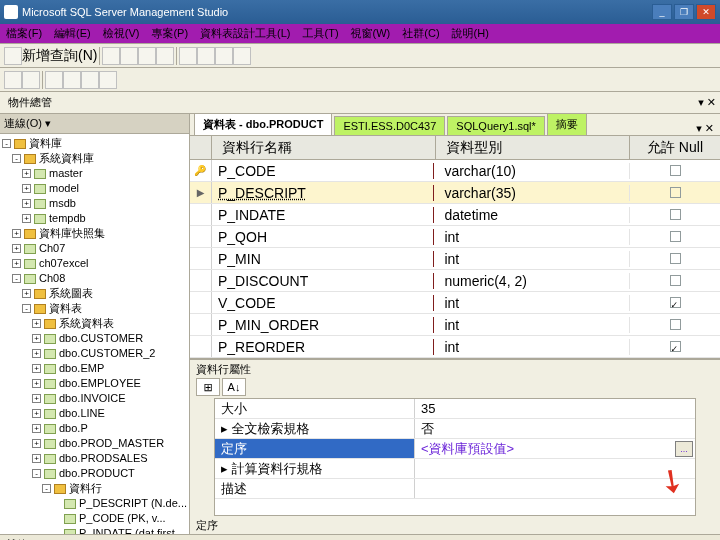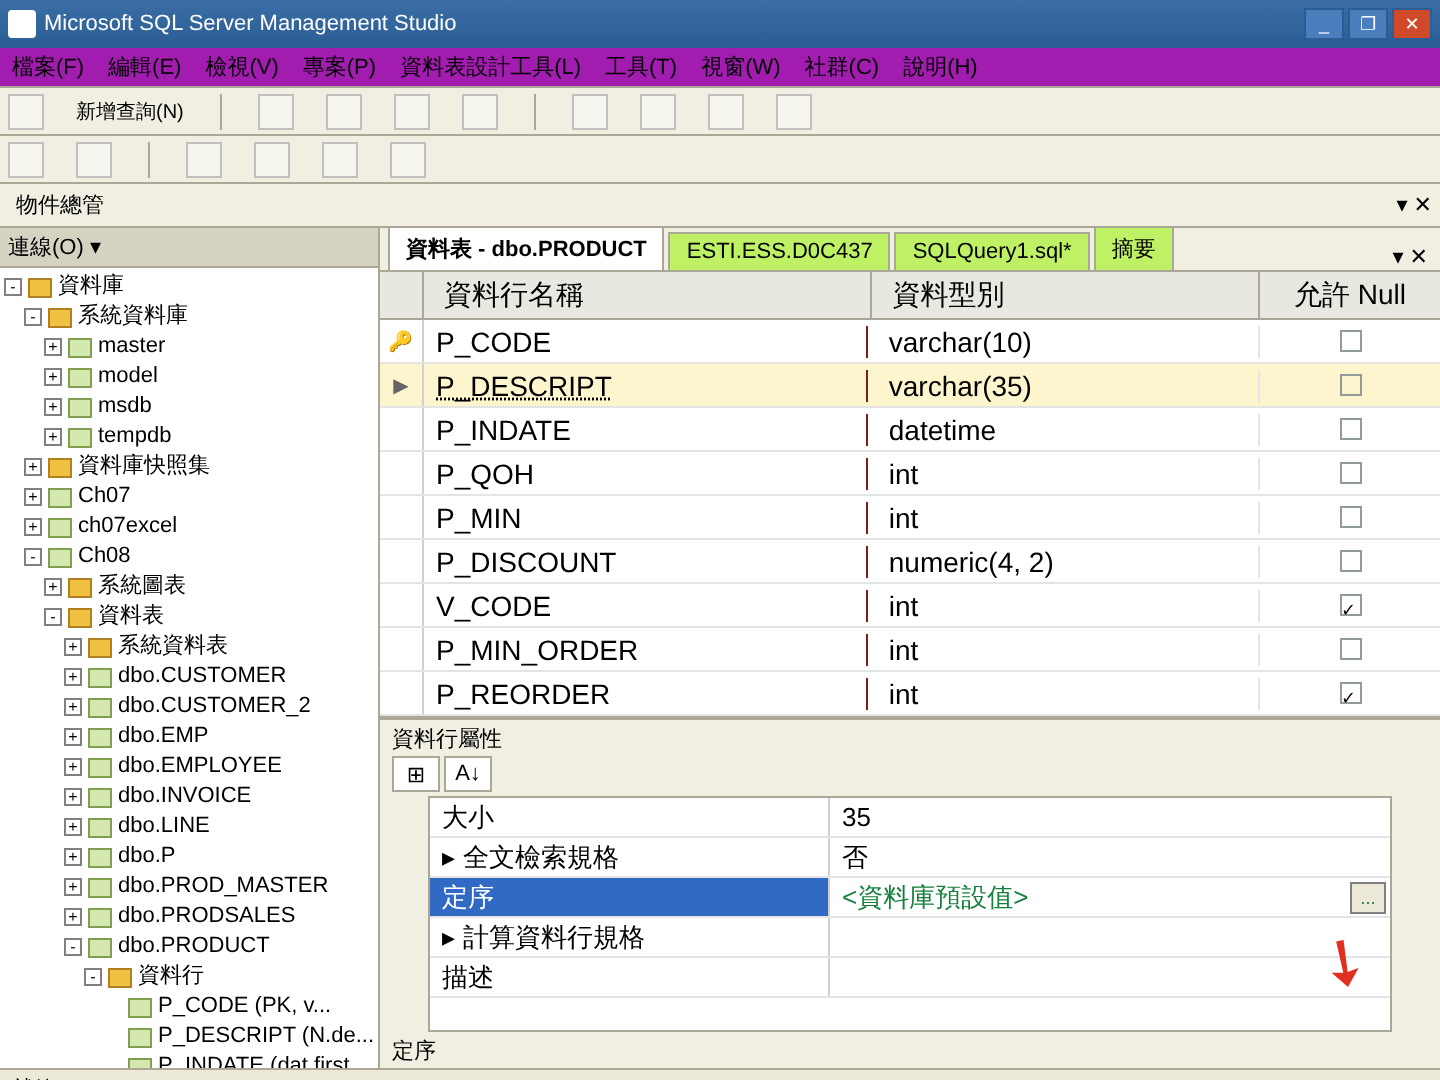--- a/index.html
+++ b/index.html
@@ -4,21 +4,21 @@
 <style>
 * { box-sizing: border-box; margin: 0; padding: 0; font-family: "Microsoft JhengHei", "PMingLiU", Tahoma, sans-serif; }
 html, body { width: 720px; height: 540px; overflow: hidden; background: #fff; }
 .titlebar { height: 24px; background: linear-gradient(#3a6ea5,#2a5d94); color:#fff; display:flex; align-items:center; padding:0 4px; font-size:11px; }
 .titlebar .icon { width:14px; height:14px; background:#fff; margin-right:4px; border-radius:2px;}
 .titlebar .spacer{flex:1}
 .winbtn{width:20px;height:16px;background:#4a7ebc;border:1px solid #2a5d94;margin-left:2px;color:#fff;display:flex;align-items:center;justify-content:center;font-size:9px;}
 .winbtn.close{background:#d04a2a}
 .menubar{height:20px;background:#a21caf;display:flex;font-size:11px;border-bottom:1px solid #aca899;}
 .menubar div{padding:2px 6px;}
-.toolbar{height:24px;background:#f1efe2;border-bottom:1px solid #aca899;display:flex;align-items:center;padding:0 4px;gap:16px;font-size:10px}
+.toolbar{height:24px;background:#f1efe2;border-bottom:1px solid #aca899;display:flex;align-items:center;padding:0 4px;gap:0;font-size:14px}
 .tbtn{width:18px;height:18px;border:1px solid #c0c0c0;background:#f6f5ee;}
 .tsep{width:1px;height:18px;background:#aca899;margin:0 2px}
 .secondary{height:22px;background:#f1efe2;border-bottom:1px solid #aca899;display:flex;align-items:center;padding:0 4px;font-size:11px}
 .secondary .label{padding:0 4px}
 .workspace{display:flex;height:420px;}
 .explorer{width:190px;border-right:1px solid #aca899;background:#fff;font-size:11px;overflow:hidden}
 .explorer-hdr{background:#d6d2c2;padding:2px 4px;border-bottom:1px solid #aca899;display:flex;align-items:center;justify-content:space-between}
 .tree{padding:2px 0;line-height:15px;}
 .tree .node{white-space:nowrap;display:flex;align-items:center;}
 .tree .tw{display:inline-block;width:9px;height:9px;border:1px solid #808080;font-size:8px;line-height:8px;text-align:center;margin-right:3px;background:#fff}
@@ -45,21 +45,21 @@
 .chk.on::after{content:"✓";font-size:9px;position:relative;top:-3px}
 .proppane{flex:1;border-top:2px solid #aca899;display:flex;flex-direction:column;background:#f1efe2}
 .prop-hdr{height:18px;font-size:11px;padding:2px 6px;background:#f1efe2}
 .prop-tabs{height:20px;display:flex;font-size:11px;padding-left:6px}
 .prop-tab{width:24px;height:18px;border:1px solid #aca899;background:#fff;display:flex;align-items:center;justify-content:center;margin-right:2px}
 .prop-grid{flex:1;background:#fff;margin:0 24px;border:1px solid #aca899;font-size:13px;overflow:hidden;position:relative}
 .prow{display:flex;height:20px;border-bottom:1px solid #e4e4e4}
 .prow .pn{width:200px;padding-left:6px;border-right:1px solid #d0d0d0;display:flex;align-items:center}
 .prow .pv{flex:1;padding-left:6px;display:flex;align-items:center}
 .prow.selp{background:#316ac5;color:#fff}
-.prow.selp .pv{background:#fff;color:#15803d}
+.prow.selp .pv{background:#fff;color:#6d28d9}
 .prow .dots{width:18px;height:16px;border:1px solid #808080;background:#ece9d8;margin-left:auto;margin-right:2px;display:flex;align-items:center;justify-content:center;font-size:9px}
 .arrow{position:absolute;right:34px;bottom:40px;color:#e03020;font-size:32px;transform:rotate(35deg);pointer-events:none}
 .statusbar{height:20px;background:#ece9d8;border-top:1px solid #aca899;font-size:11px;padding:2px 6px}
 </style>
 </head>
 <body>
 
 <div class="titlebar">
   <span class="icon"></span>
   <span>Microsoft SQL Server Management Studio</span>
@@ -234,26 +234,26 @@
           <span>dbo.PRODUCT</span>
         </div>
         <div class="node" style="padding-left: 42px;">
           <span class="tw">-</span>
           <span class="fi"></span>
           <span>資料行</span>
         </div>
         <div class="node" style="padding-left: 52px;">
           <span style="width:12px;display:inline-block"></span>
           <span class="di"></span>
-          <span>P_CODE (PK, v...</span>
+          <span>P_DESCRIPT (N.de...</span>
         </div>
         <div class="node" style="padding-left: 52px;">
           <span style="width:12px;display:inline-block"></span>
           <span class="di"></span>
-          <span>P_DESCRIPT (N.de...</span>
+          <span>P_CODE (PK, v...</span>
         </div>
         <div class="node" style="padding-left: 52px;">
           <span style="width:12px;display:inline-block"></span>
           <span class="di"></span>
           <span>P_INDATE (dat first...</span>
         </div>
       </div>
   </div>
 
   <div class="main">

